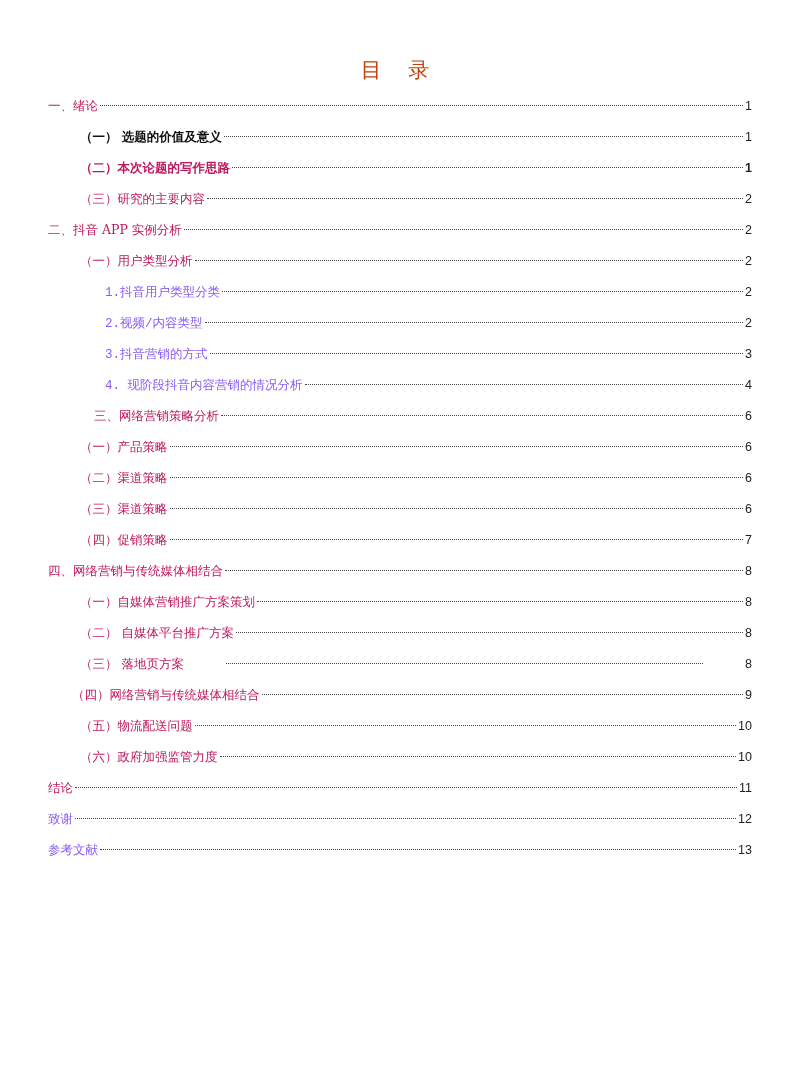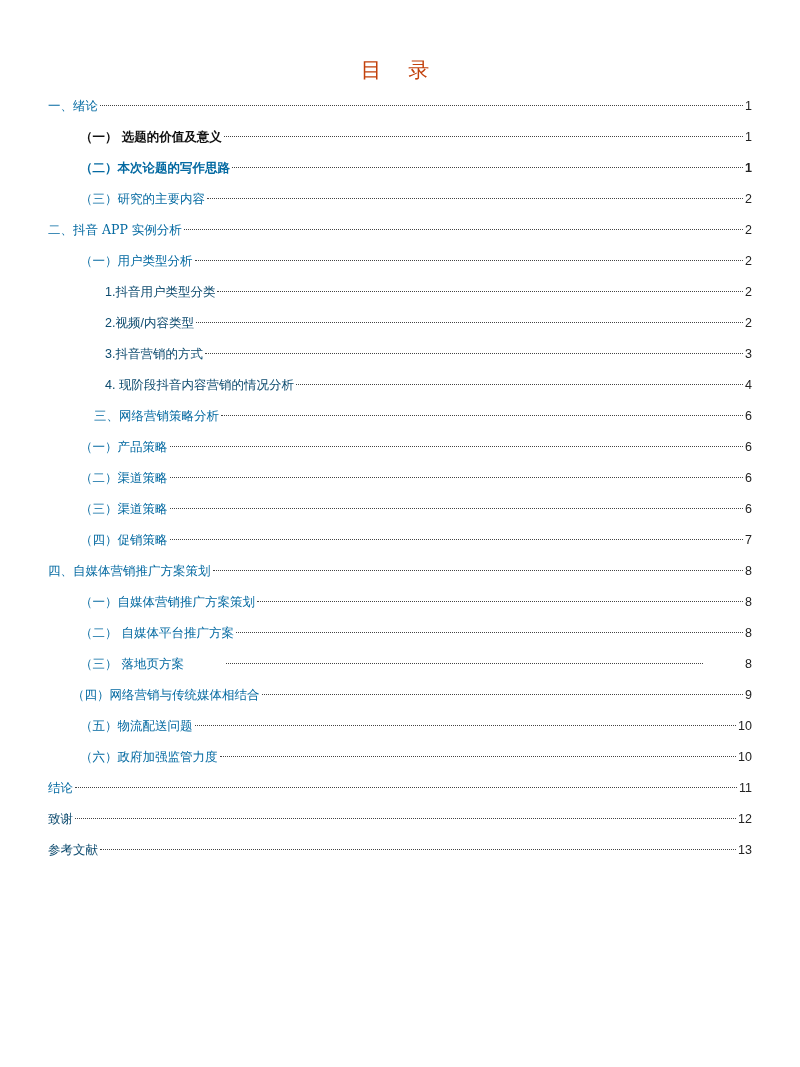--- a/index.html
+++ b/index.html
@@ -37,43 +37,43 @@
       right: 48px;
       height: 22px;
       display: flex;
       align-items: baseline;
       font-size: 12.5px;
       line-height: 22px;
       cursor: pointer;
     }
     .entry .label {
       white-space: nowrap;
-      color: #0369a1;
+      color: #be185d;
     }
     .entry .leader {
       flex: 1;
       margin: 0 2px;
       border-bottom: 1.3px dotted #444;
       transform: translateY(-4px);
       min-width: 10px;
     }
     .entry .page {
       font-family: "Liberation Sans", "DejaVu Sans", sans-serif;
       font-size: 12.5px;
       color: #222;
       white-space: nowrap;
     }
     .entry.bold .label {
       font-family: "DejaVu Sans", "Liberation Sans", sans-serif;
       font-weight: bold;
       color: #111;
     }
     .entry.sans .label {
-      font-family: Liberation Sans, sans-serif;
-      color: #0c4a6e;
+      font-family: Liberation Mono, monospace;
+      color: #8b5cf6;
     }
   </style>
 </head>
 <body>
 
 <div class="title">目 录</div>
 
 <div class="toc" id="toc">
     <div class="entry" style="top: 0px; left: 48px;">
     <span class="label">一、绪论</span>
@@ -144,21 +144,21 @@
     <span class="label">（三）渠道策略</span>
     <span class="leader"></span>
     <span class="page">6</span>
   </div>
     <div class="entry" style="top: 434px; left: 80px;">
     <span class="label">（四）促销策略</span>
     <span class="leader"></span>
     <span class="page">7</span>
   </div>
     <div class="entry" style="top: 465px; left: 48px;">
-    <span class="label">四、自媒体营销推广方案策划</span>
+    <span class="label">四、网络营销与传统媒体相结合</span>
     <span class="leader"></span>
     <span class="page">8</span>
   </div>
     <div class="entry" style="top: 496px; left: 80px;">
     <span class="label">（一）自媒体营销推广方案策划</span>
     <span class="leader"></span>
     <span class="page">8</span>
   </div>
     <div class="entry" style="top: 527px; left: 80px;">
     <span class="label">（二）  自媒体平台推广方案</span>

